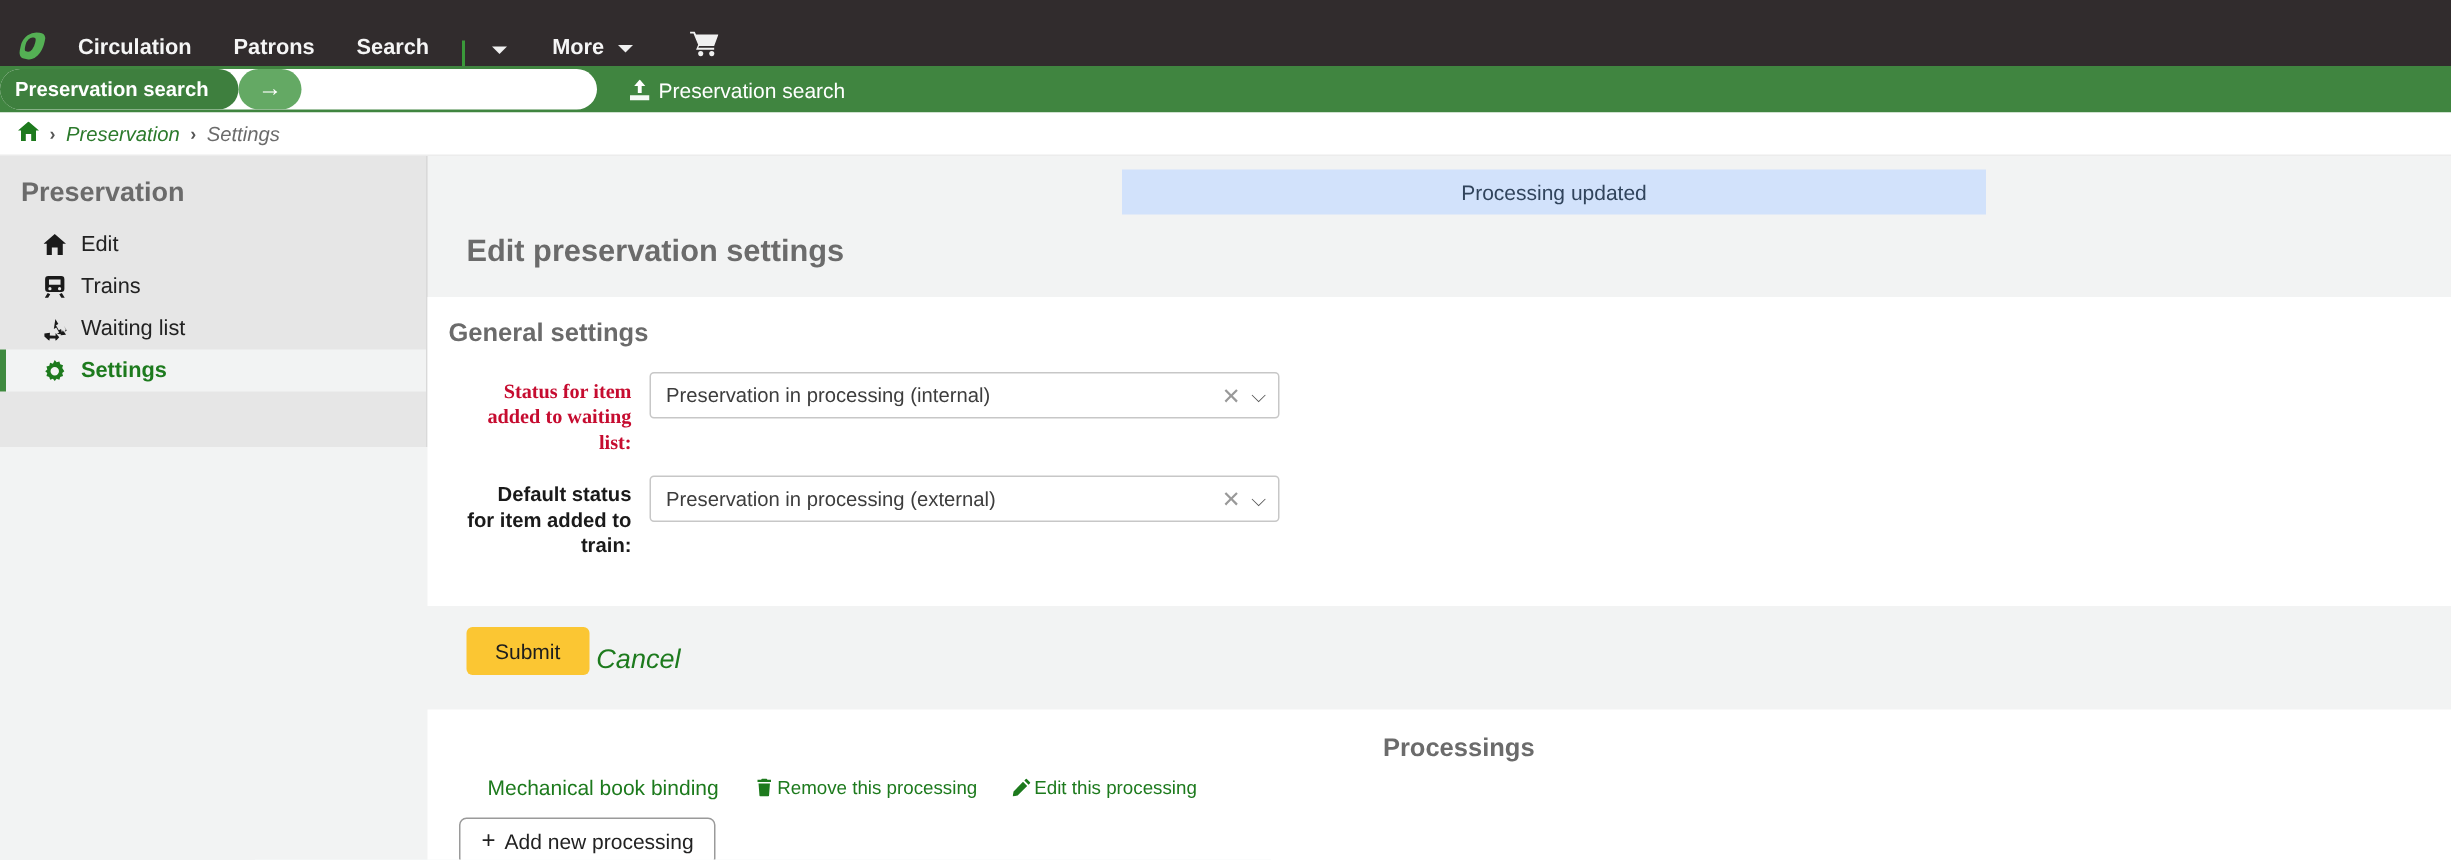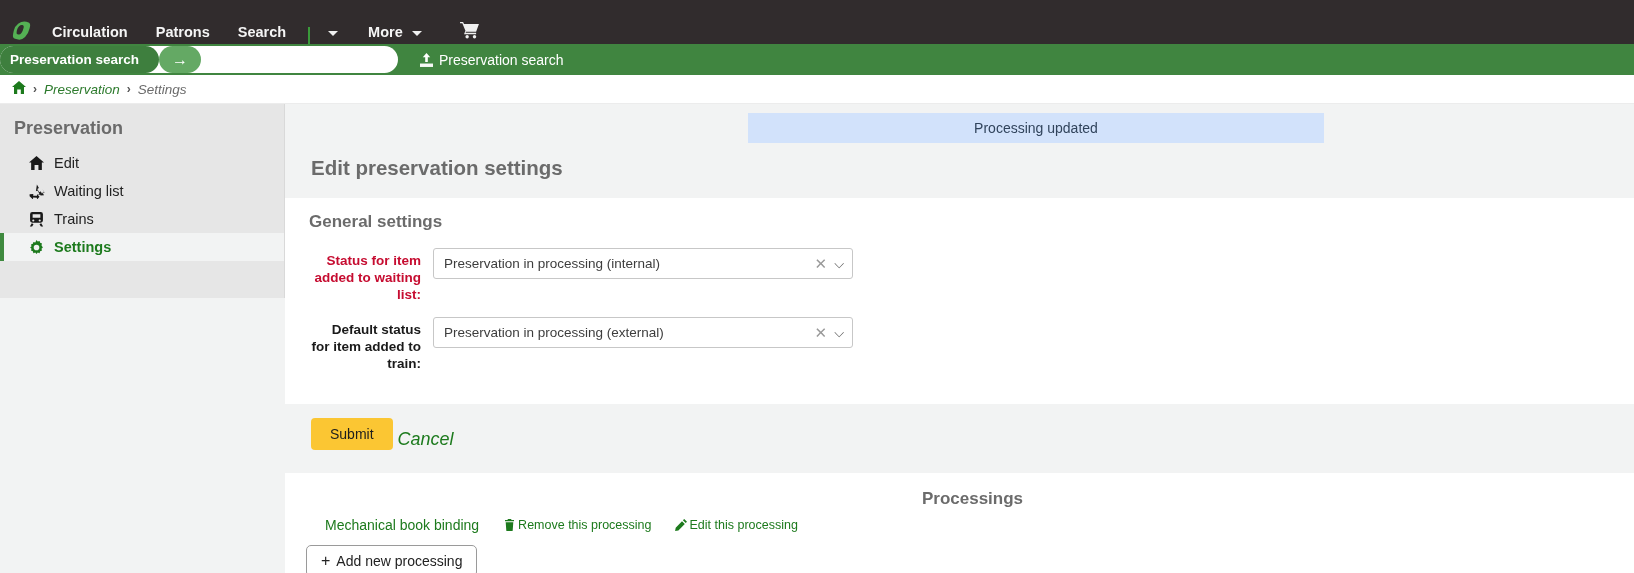--- a/index.html
+++ b/index.html
@@ -216,39 +216,39 @@
     background: #ffffff;
     margin-top: 18px;
     padding: 14px 0 18px 0;
     width: 100%;
   }
   .panel h2 {
     margin: 0 0 16px 0;
     font-size: 17px;
     font-weight: bold;
     color: #6b6b6b;
-    padding-left: 24px;
+    padding-left: 14px;
   }
   .field-row {
     display: flex;
     align-items: flex-start;
     margin-bottom: 14px;
     padding-left: 26px;
   }
   .field-label {
     width: 110px;
     flex: 0 0 110px;
     text-align: right;
     font-weight: bold;
     font-size: 13.5px;
     line-height: 17px;
     padding-top: 4px;
     margin-right: 12px;
   }
-  .field-label.required { color: #c60c30; }
+  .field-label.required { color: #c60c30; font-family: Liberation Serif, serif; }
   .field-label:not(.required) { color: #1a1a1a; }
   .select2 {
     width: 420px;
     height: 31px;
     border: 1px solid #c7c7c7;
     border-radius: 3px;
     background: #ffffff;
     display: flex;
     align-items: center;
     padding: 0 8px 0 10px;
@@ -401,37 +401,37 @@
         <span class="sico">
           <svg width="15" height="14" viewBox="0 0 14 13" fill="#1a1a1a">
               <path d="M7 0L0 6h2v7h3.2V8.4h3.6V13H12V6h2L7 0z"></path>
             </svg>
         </span>
         <span>Edit</span>
       </a>
 
       <a class="side-item" href="#">
         <span class="sico">
+          <svg width="15" height="15" viewBox="0 0 14 14" fill="#1a1a1a">
+            <path d="M3 0h8a2 2 0 012 2v6a2 2 0 01-2 2H3a2 2 0 01-2-2V2a2 2 0 012-2zm.4 2.2v3.2h7.2V2.2H3.4zM4 6.9a1 1 0 100 2 1 1 0 000-2zm6 0a1 1 0 100 2 1 1 0 000-2z"></path>
+            <path d="M2.6 10.6L.8 13.6h2.1l1.3-2.2zM11.4 10.6l1.8 3h-2.1l-1.3-2.2z"></path>
+          </svg>
+        </span>
+        <span>Trains</span>
+      </a>
+
+      <a class="side-item" href="#">
+        <span class="sico">
           <svg width="16" height="15" viewBox="0 0 16 15" fill="#1a1a1a">
             <path d="M7.9 0.6L9.9 4l-1.6.9 1.9 3.3 1.5-.9.9 3.6-3.7-.3 1.5-.9-1.9-3.3-1.6.9L7.9.6z"></path>
             <path d="M0.6 10.3l3.7-.4-.1 1.8 3.8.1.1-1.8 2.4 2.8-2.5 2.7-.1-1.8-3.8-.1-.1 1.8-3.4-3.1z"></path>
             <path d="M13.6 5.2l1.9 3.2-1.6.9 1.1 1.9-3.7.3 1.6-3.4.9 1.5 1.1-1.9-1.3-2.5z"></path>
           </svg>
         </span>
         <span>Waiting list</span>
-      </a>
-
-      <a class="side-item" href="#">
-        <span class="sico">
-          <svg width="15" height="15" viewBox="0 0 14 14" fill="#1a1a1a">
-            <path d="M3 0h8a2 2 0 012 2v6a2 2 0 01-2 2H3a2 2 0 01-2-2V2a2 2 0 012-2zm.4 2.2v3.2h7.2V2.2H3.4zM4 6.9a1 1 0 100 2 1 1 0 000-2zm6 0a1 1 0 100 2 1 1 0 000-2z"></path>
-            <path d="M2.6 10.6L.8 13.6h2.1l1.3-2.2zM11.4 10.6l1.8 3h-2.1l-1.3-2.2z"></path>
-          </svg>
-        </span>
-        <span>Trains</span>
       </a>
 
       <a class="side-item active" href="#">
         <span class="sico">
           <svg width="15" height="15" viewBox="0 0 16 16" fill="#1d7a1d">
             <path d="M8 0l1.3 1.6 2-.6.6 2 2 .7-.6 2L14.8 8l-1.5 1.3.6 2-2 .7-.6 2-2-.6L8 15l-1.3-1.6-2 .6-.6-2-2-.7.6-2L1.2 8l1.5-1.3-.6-2 2-.7.6-2 2 .6L8 0zm0 5a3 3 0 100 6 3 3 0 000-6z"></path>
           </svg>
         </span>
         <span>Settings</span>
       </a>

